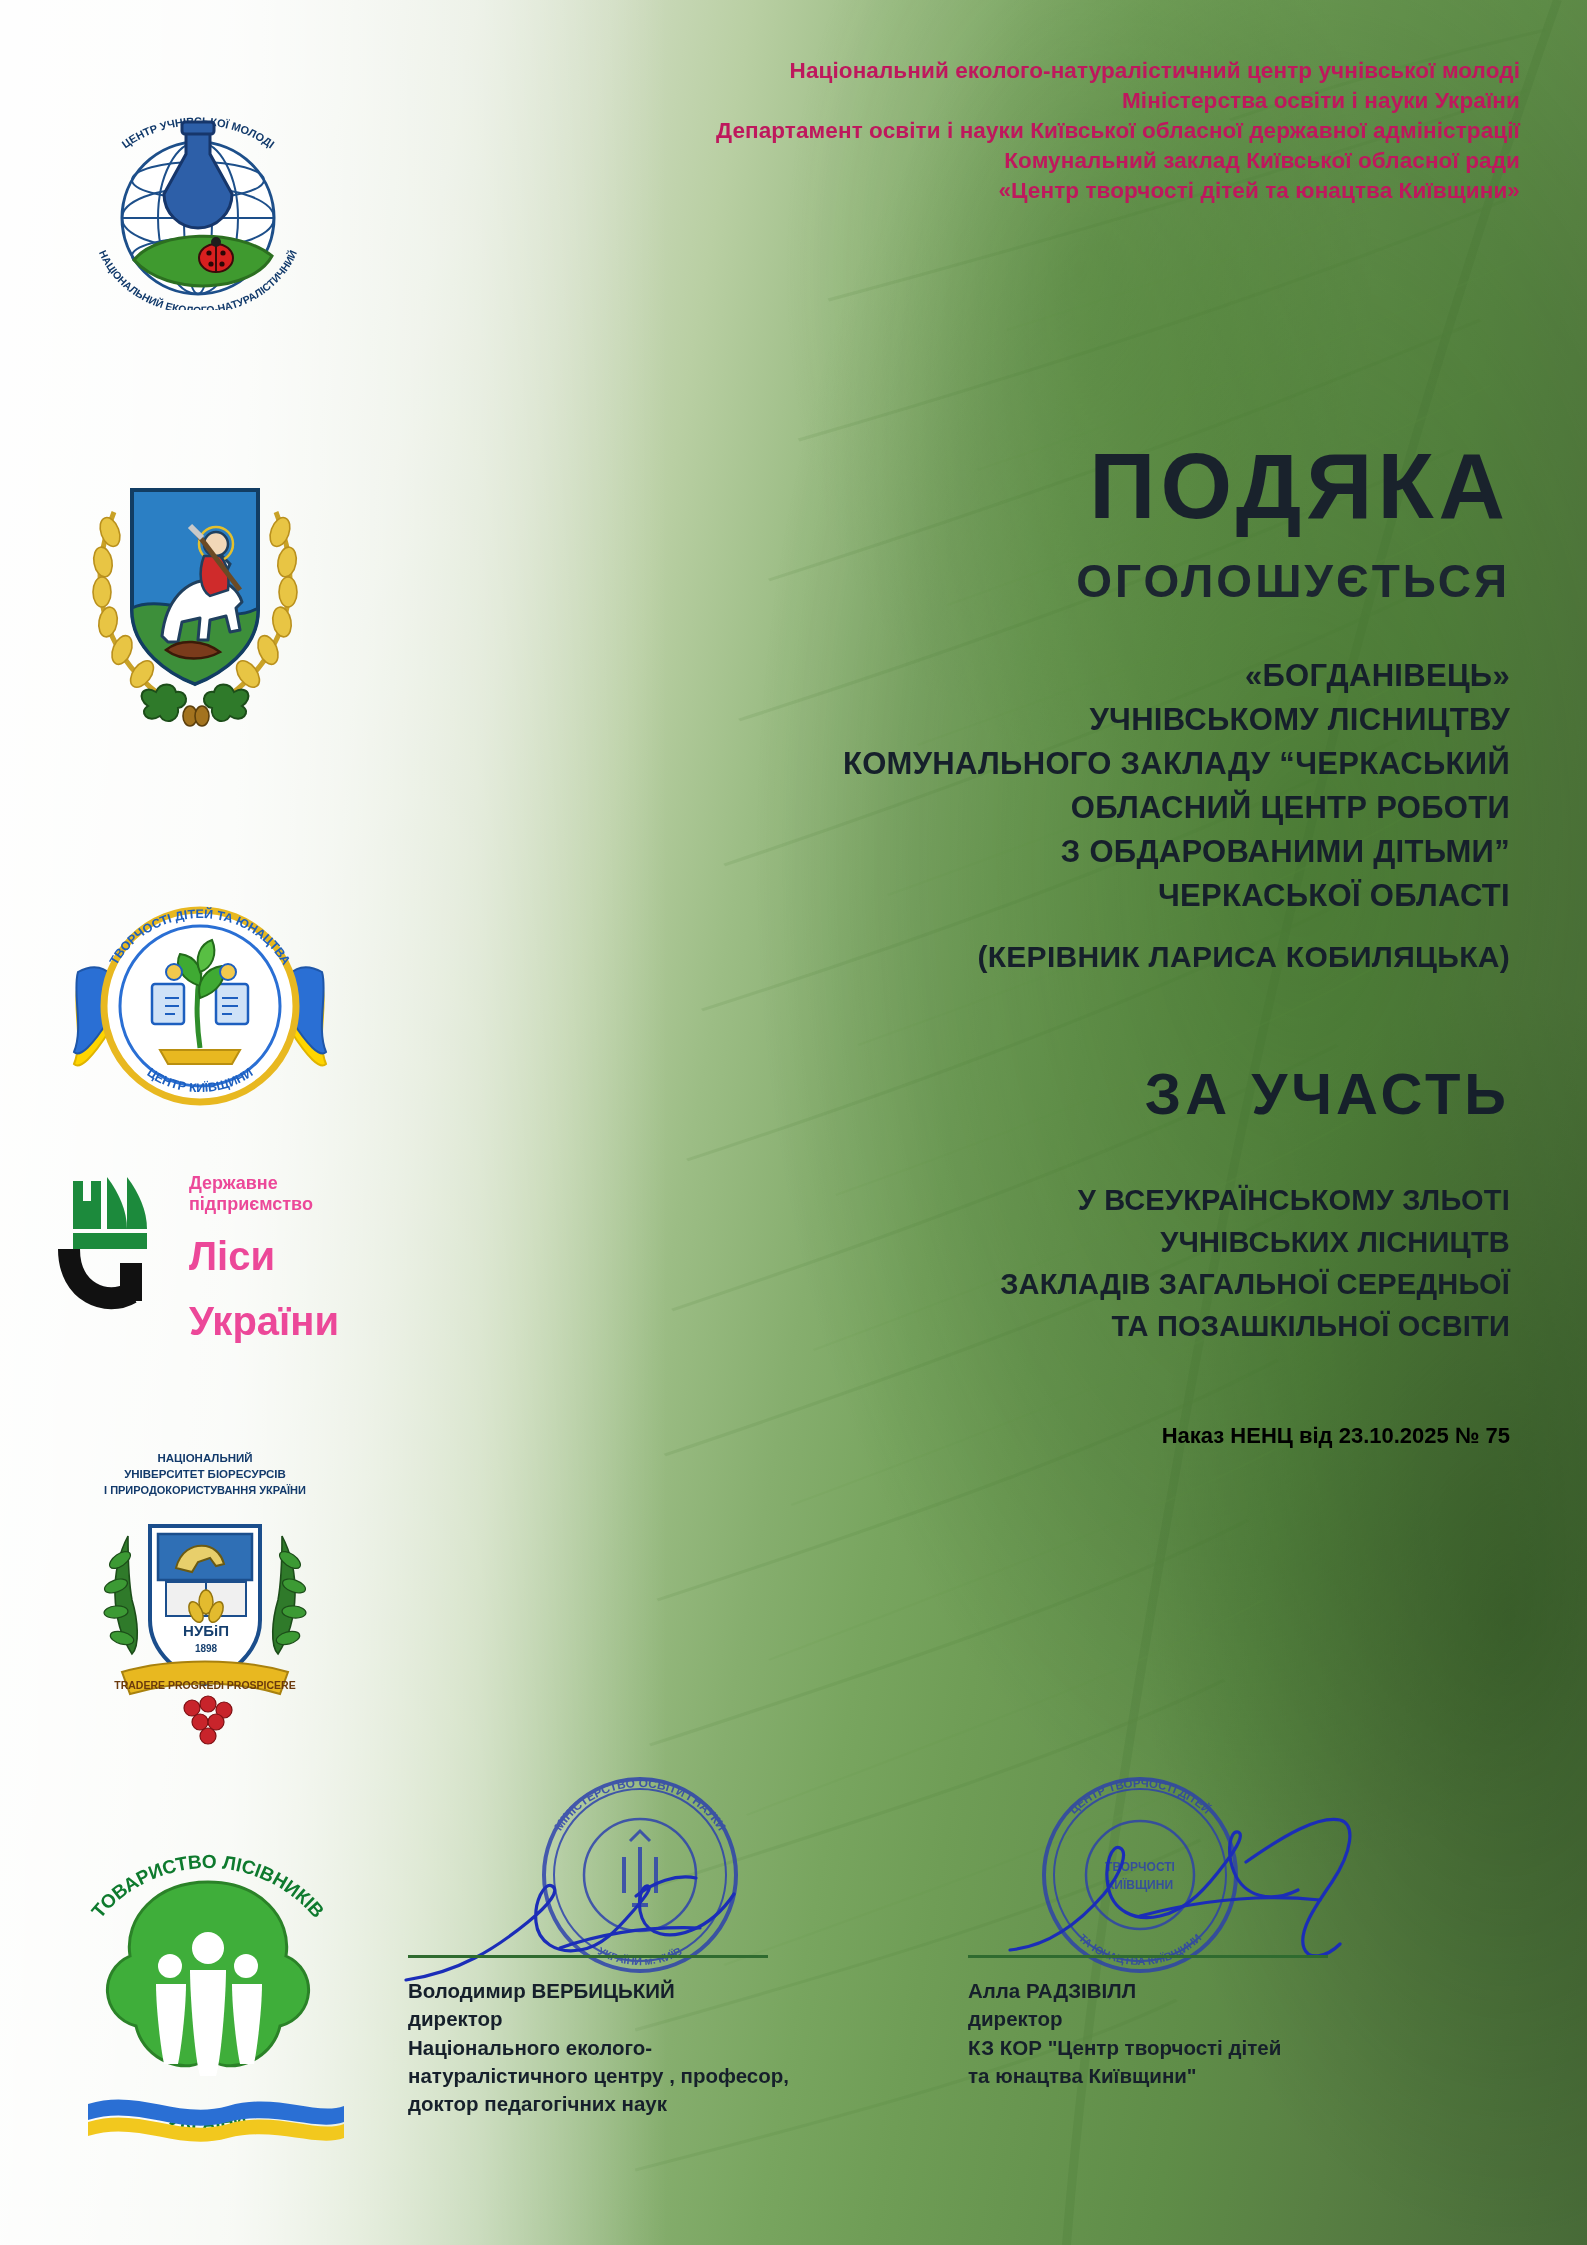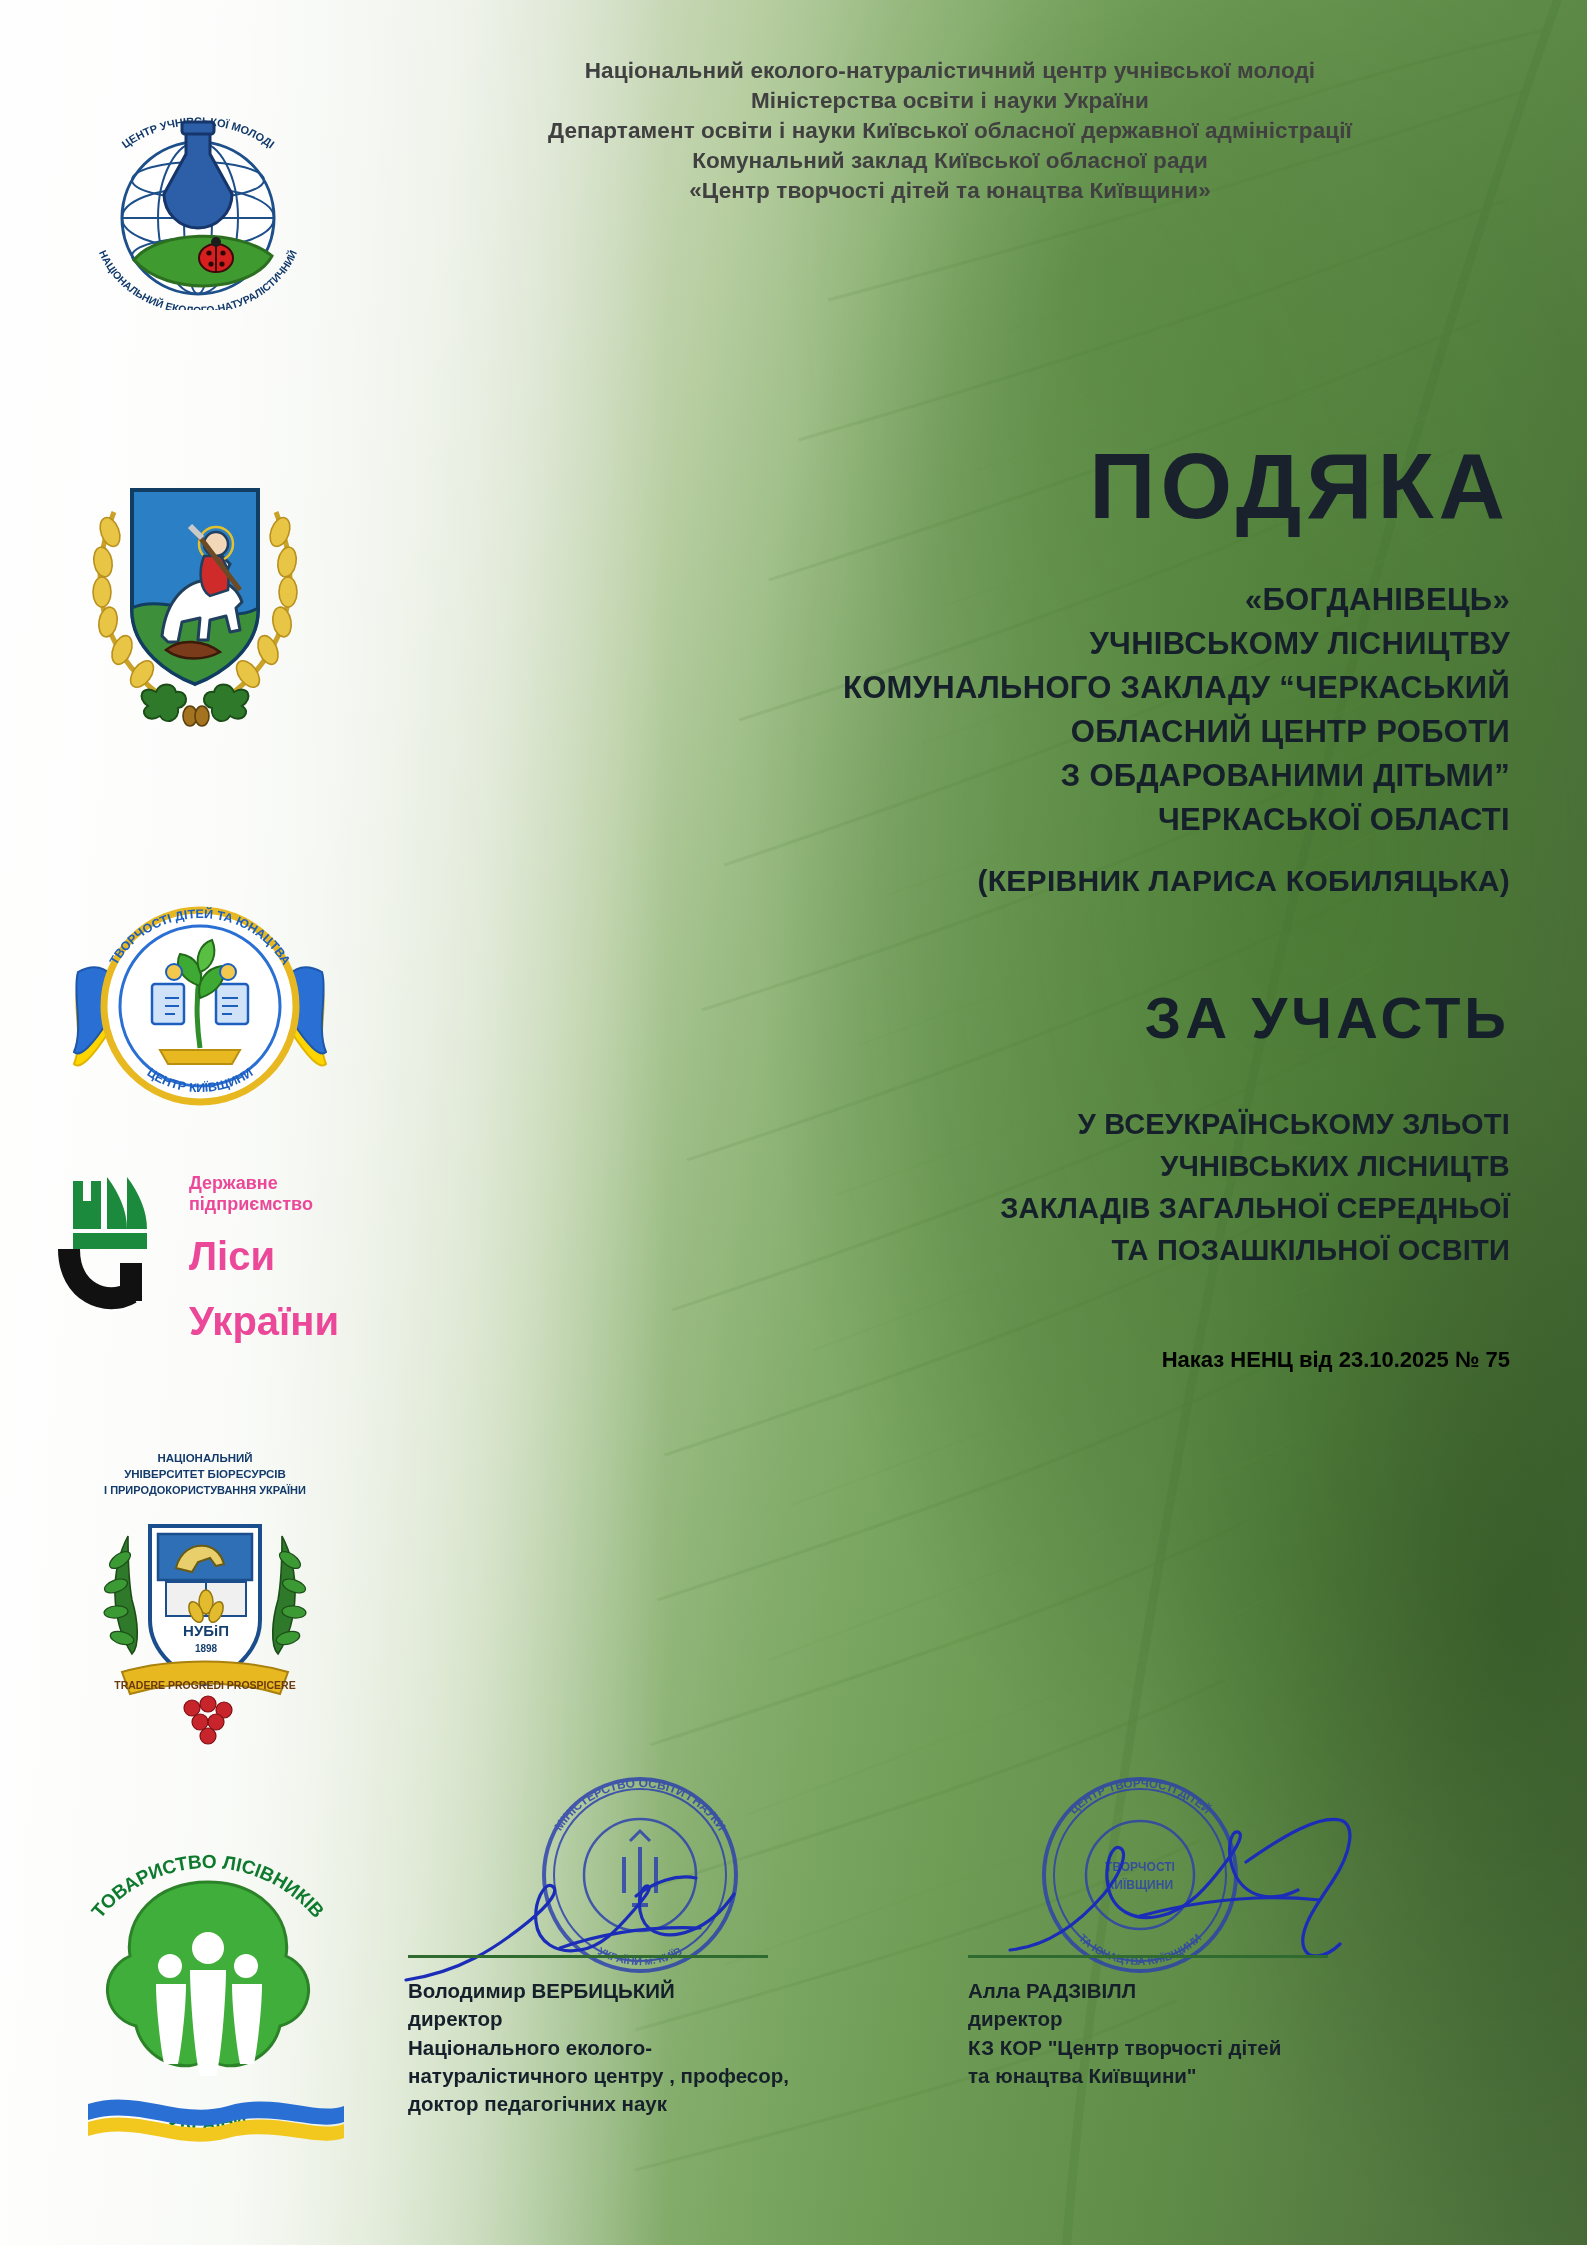--- a/index.html
+++ b/index.html
@@ -64,22 +64,22 @@
     width: 42%;
     background: linear-gradient(90deg, rgba(255,255,255,0.93) 0%, rgba(255,255,255,0.85) 35%, rgba(255,255,255,0.45) 72%, rgba(255,255,255,0.0) 100%);
   }
 
   
   .header {
     position: absolute;
     left: 380px;
     top: 56px;
     width: 1140px;
-    text-align: center;
-    color: #404040;
+    text-align: right;
+    color: #be185d;
     font-weight: bold;
     font-size: 22.5px;
     line-height: 1.33;
     letter-spacing: .1px;
   }
   .header div { white-space: nowrap; }
 
   
   .title-col {
     position: absolute;
@@ -259,20 +259,21 @@
   <div class="header">
     <div>Національний еколого-натуралістичний центр учнівської молоді</div>
     <div>Міністерства освіти і науки України</div>
     <div>Департамент освіти і науки Київської обласної державної адміністрації</div>
     <div>Комунальний заклад Київської обласної ради</div>
     <div>«Центр творчості дітей та юнацтва Київщини»</div>
   </div>
 
   <div class="title-col">
     <div class="podyaka">ПОДЯКА</div>
+    <div class="ogoloshuetsya">ОГОЛОШУЄТЬСЯ</div>
 
     <div class="recipient">
       <div>«БОГДАНІВЕЦЬ»</div>
       <div>УЧНІВСЬКОМУ ЛІСНИЦТВУ</div>
       <div>КОМУНАЛЬНОГО ЗАКЛАДУ “ЧЕРКАСЬКИЙ</div>
       <div>ОБЛАСНИЙ ЦЕНТР РОБОТИ</div>
       <div>З ОБДАРОВАНИМИ ДІТЬМИ”</div>
       <div>ЧЕРКАСЬКОЇ ОБЛАСТІ</div>
     </div>
 

